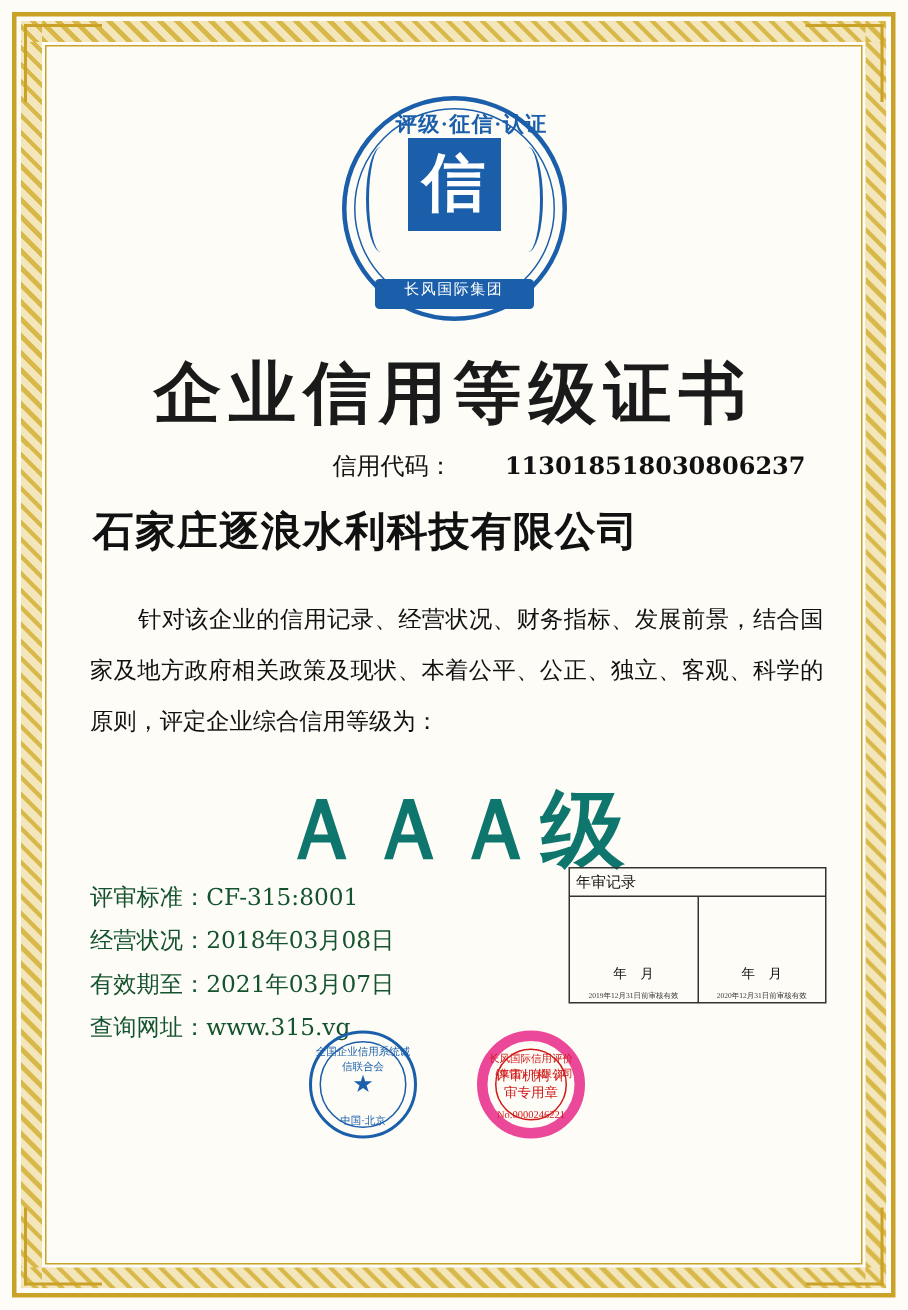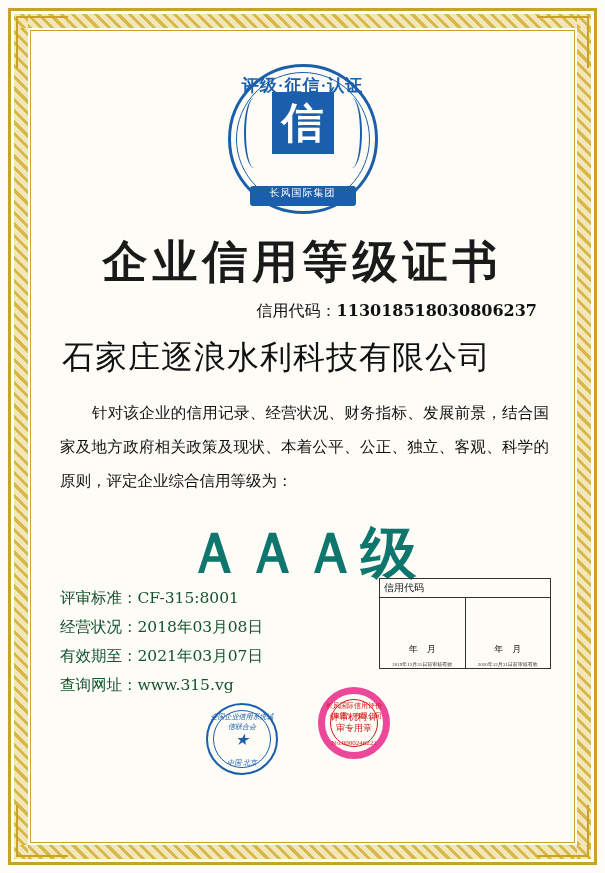--- a/index.html
+++ b/index.html
@@ -99,24 +99,24 @@
     color: #fff;
     font-size: 42px;
     line-height: 62px;
     text-align: center;
     font-family: "Liberation Serif", serif;
     font-weight: bold;
   }
   .emblem-top-text {
     position: absolute;
     top: 10px;
-    left: 0;
-    width: 100%;
-    text-align: center;
-    font-size: 17px;
+    left: 12px;
+    width: 100%;
+    text-align: center;
+    font-size: 14px;
     color: #1b5fab;
     letter-spacing: 1px;
     font-weight: bold;
   }
   .emblem-bottom-text {
     position: absolute;
     bottom: 14px;
     left: 0;
     width: 100%;
     text-align: center;
@@ -159,28 +159,28 @@
   }
 
   .credit-code {
     position: absolute;
     top: 265px;
     right: 32px;
     font-size: 16px;
     color: #111;
     font-family: "DejaVu Serif", serif;
   }
-  .credit-code b { font-family: "DejaVu Serif", serif; }
+  .credit-code b { font-family: "DejaVu Serif", serif; margin-left: 35px; }
 
   .company-name {
     position: absolute;
     top: 300px;
     left: 26px;
-    font-size: 32px;
-    font-weight: normal;
+    font-size: 27px;
+    font-weight: bold;
     letter-spacing: 1px;
     color: #111;
     font-family: "DejaVu Serif", serif;
   }
 
   .body-text {
     position: absolute;
     top: 360px;
     left: 24px;
     right: 20px;
@@ -319,21 +319,21 @@
     line-height: 11px;
     text-align: center;
     width: 52px;
   }
   .star {
     position: absolute;
     top: 50%; left: 50%;
     transform: translate(-50%,-50%);
     font-size: 16px;
   }
-  .logo-globe { left: 160px; top: 16px; font-style: italic; }
+  .logo-globe { left: 160px; top: 0; }
   .logo-eval { left: 272px; top: 0; }
   .seal-arc-top, .seal-arc-bottom {
     position: absolute;
     left: 0; width: 100%;
     font-size: 7px;
     text-align: center;
   }
   .seal-arc-top { top: 7px; }
   .seal-arc-bottom { bottom: 5px; }
 
@@ -419,21 +419,21 @@
     <div class="grade">ＡＡＡ级</div>
 
     <div class="details">
       <div>评审标准：CF-315:8001</div>
       <div>经营状况：2018年03月08日</div>
       <div>有效期至：2021年03月07日</div>
       <div>查询网址：www.315.vg</div>
     </div>
 
     <div class="review-box">
-      <div class="review-title">信用代码</div>
+      <div class="review-title">年审记录</div>
       <div class="review-cells">
         <div class="review-cell">
           <div class="review-cell-label">年　月</div>
           <div class="review-cell-note">2019年12月31日前审核有效</div>
         </div>
         <div class="review-cell">
           <div class="review-cell-label">年　月</div>
           <div class="review-cell-note">2020年12月31日前审核有效</div>
         </div>
       </div>

